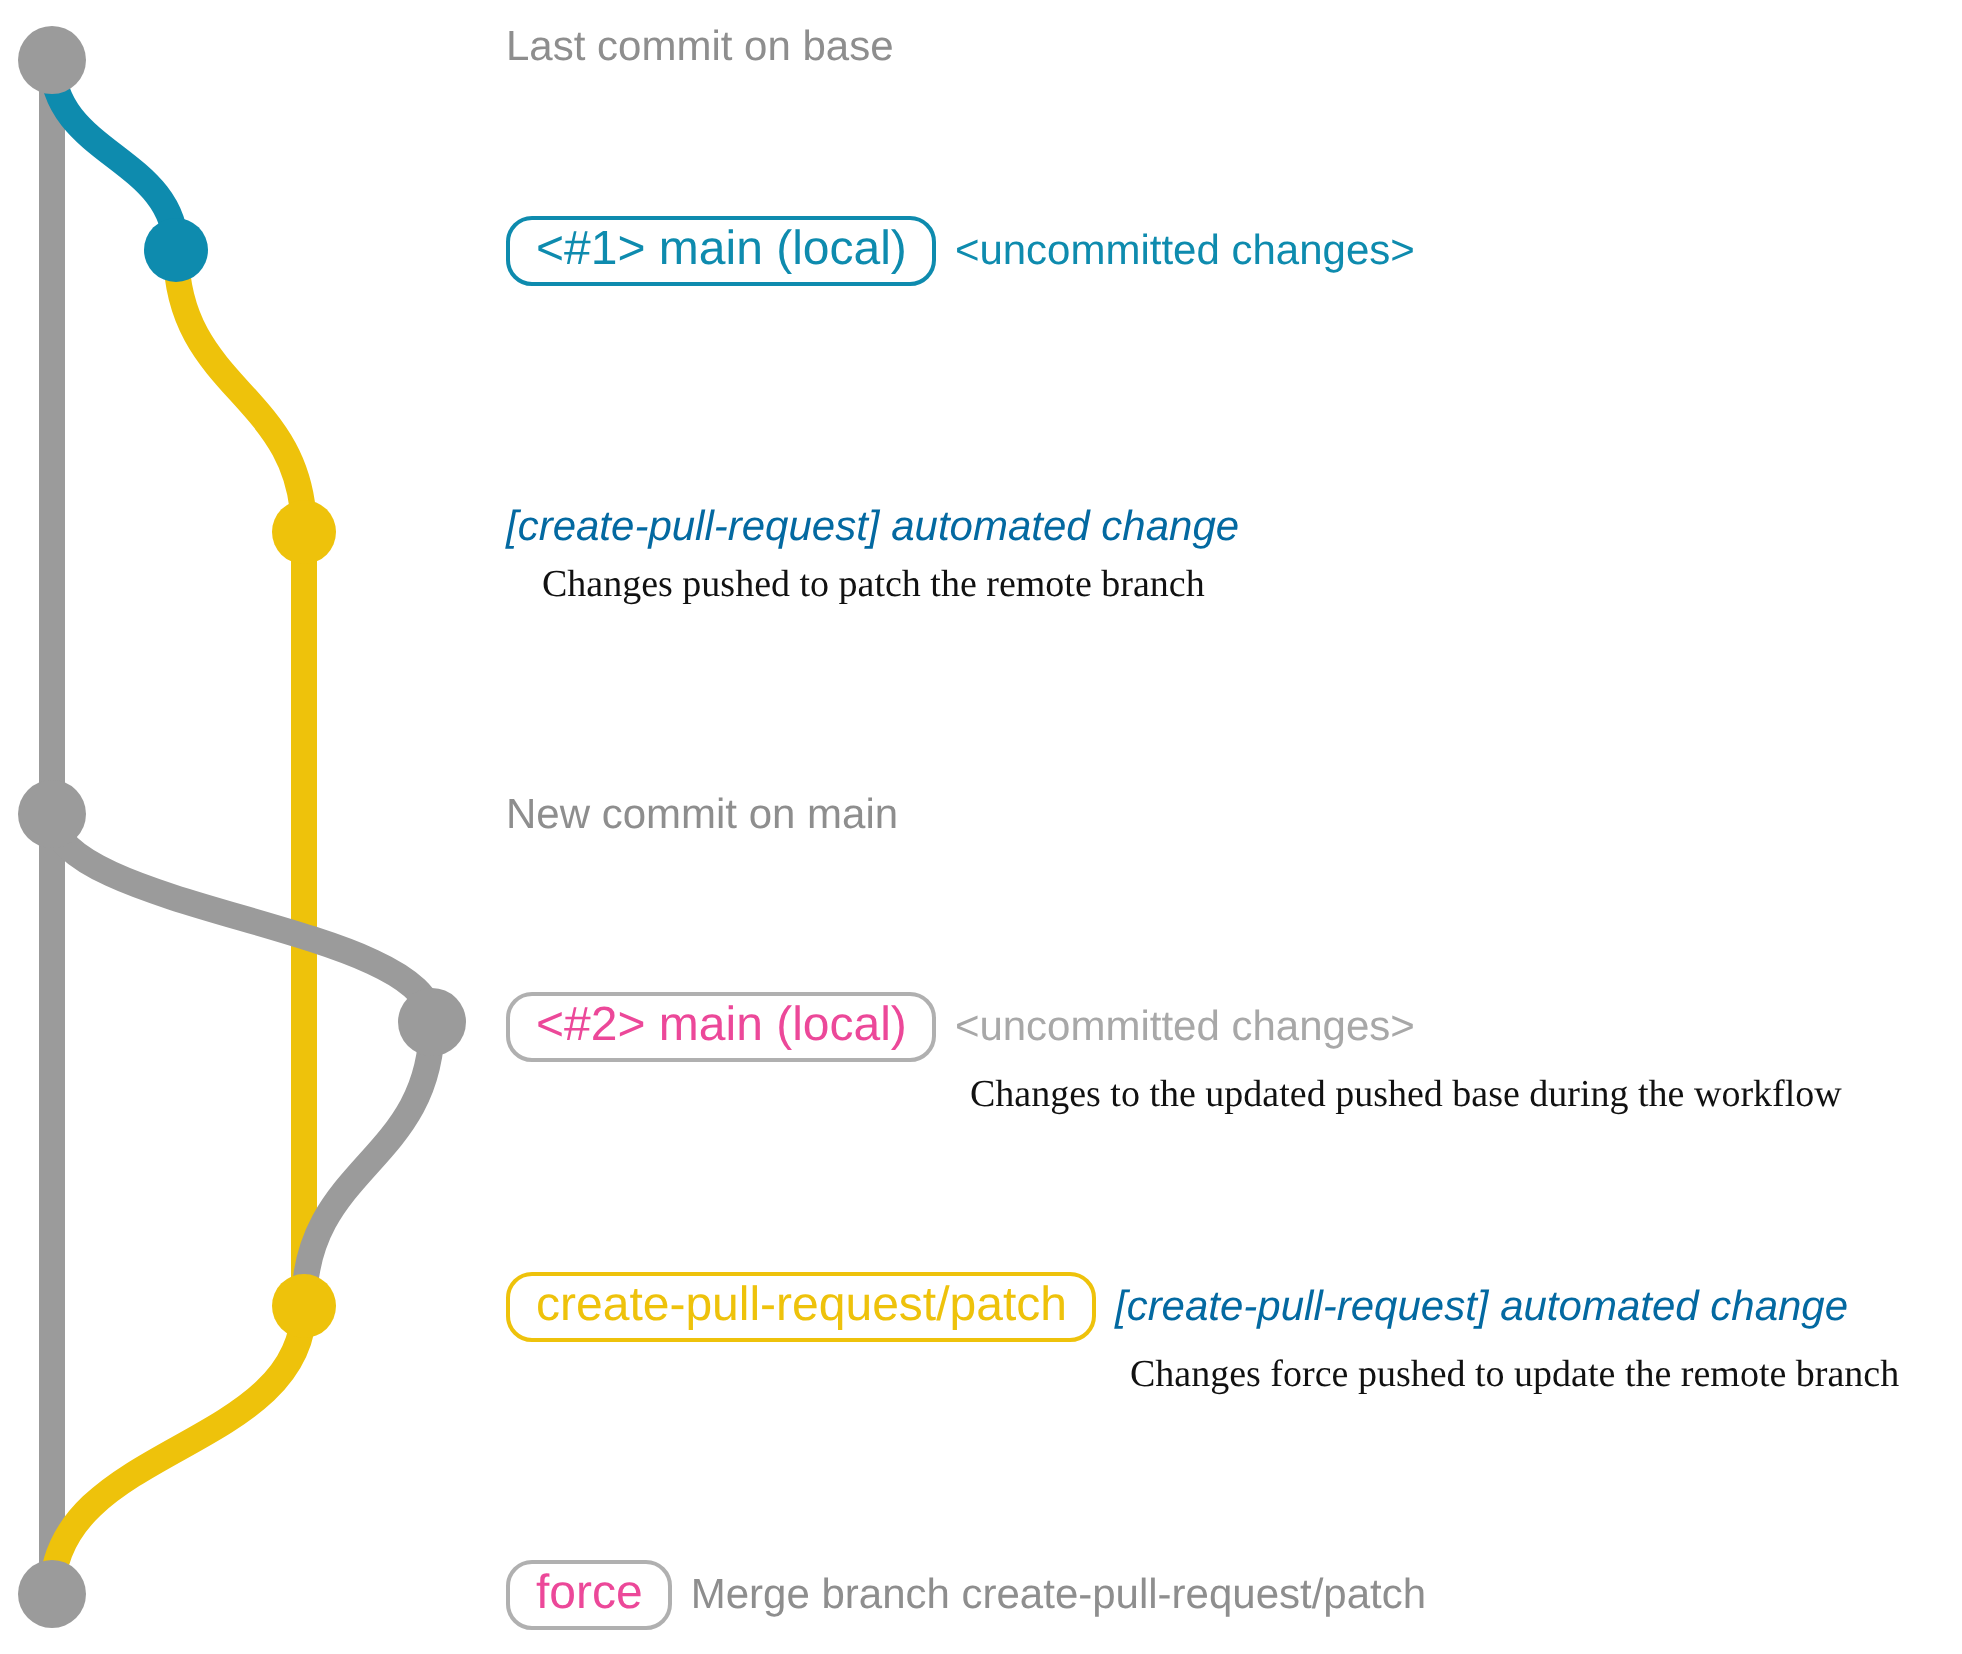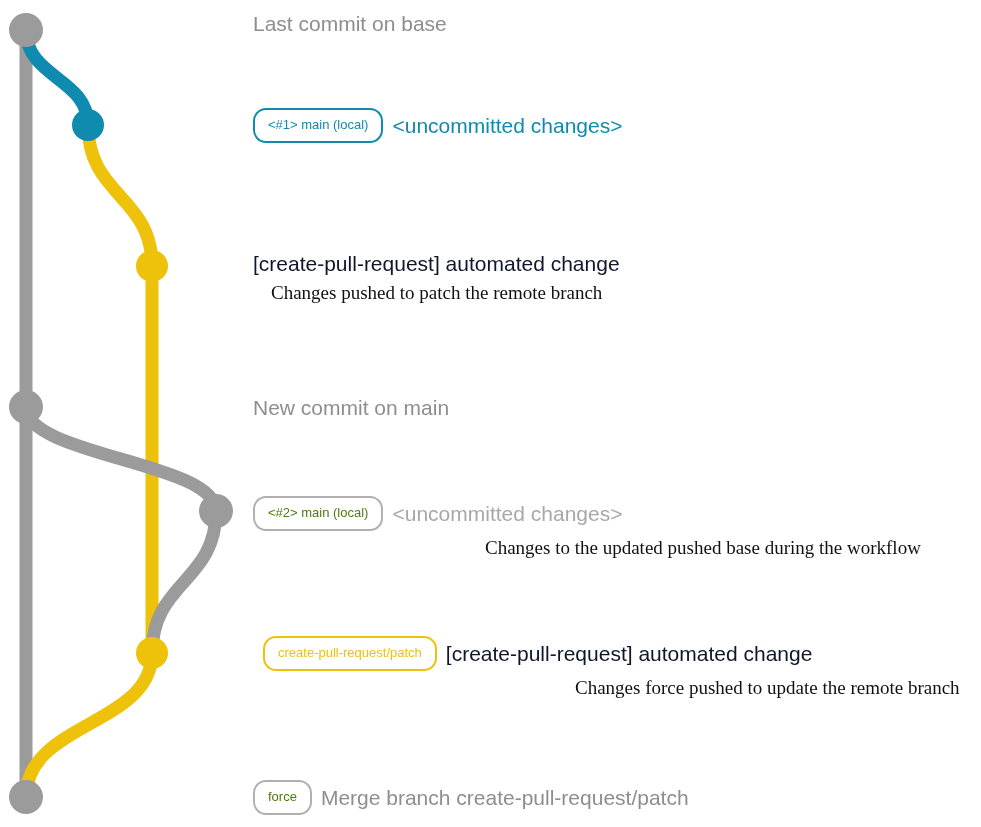--- a/index.html
+++ b/index.html
@@ -42,38 +42,38 @@
     align-items: center;
     gap: 9px;
     white-space: nowrap;
   }
 
   .badge {
     display: inline-block;
     border: 2px solid #8e8e8e;
     border-radius: 13px;
     padding: 4px 13px 5px 13px;
-    font-size: 13px;
+    font-size: 24px;
     line-height: 22px;
     color: #8e8e8e;
     background: #ffffff;
     white-space: nowrap;
   }
   .badge.teal   { border-color: #0e8bae; color: #0e8bae; }
   .badge.yellow { border-color: #eec20b; color: #eec20b; }
-  .badge.gray   { border-color: #b0b0b0; color: #4d7c0f; }
+  .badge.gray   { border-color: #b0b0b0; color: #ec4899; }
 
   .subject {
     font-size: 21px;
     line-height: 24px;
     white-space: nowrap;
   }
   .subject.gray   { color: #8e8e8e; }
   .subject.teal   { color: #0e8bae; }
-  .subject.yellow { color: #0f172a; }
+  .subject.yellow { color: #0369a1; font-style: italic; }
   .subject.graylight { color: #a8a8a8; }
 
   .note {
     font-family: "Liberation Serif", serif;
     font-size: 19px;
     line-height: 22px;
     color: #111111;
     white-space: nowrap;
     margin-top: 6px;
   }
@@ -143,21 +143,21 @@
     </div>
     <div class="row" style="left: 253px; top: 496px;">
       <div class="stack">
         <div class="row-main">
           <span class="badge gray">&lt;#2&gt; main (local)</span>
           <span class="subject graylight">&lt;uncommitted changes&gt;</span>
         </div>
         <div class="note" style="margin-left: 232px;">Changes to the updated pushed base during the workflow</div>
       </div>
     </div>
-    <div class="row" style="left: 263px; top: 636px;">
+    <div class="row" style="left: 253px; top: 636px;">
       <div class="stack">
         <div class="row-main">
           <span class="badge yellow">create-pull-request/patch</span>
           <span class="subject yellow">[create-pull-request] automated change</span>
         </div>
         <div class="note" style="margin-left: 312px; font-family: Liberation Serif, serif;">Changes force pushed to update the remote branch</div>
       </div>
     </div>
     <div class="row" style="left: 253px; top: 780px;">
       <div class="stack">

